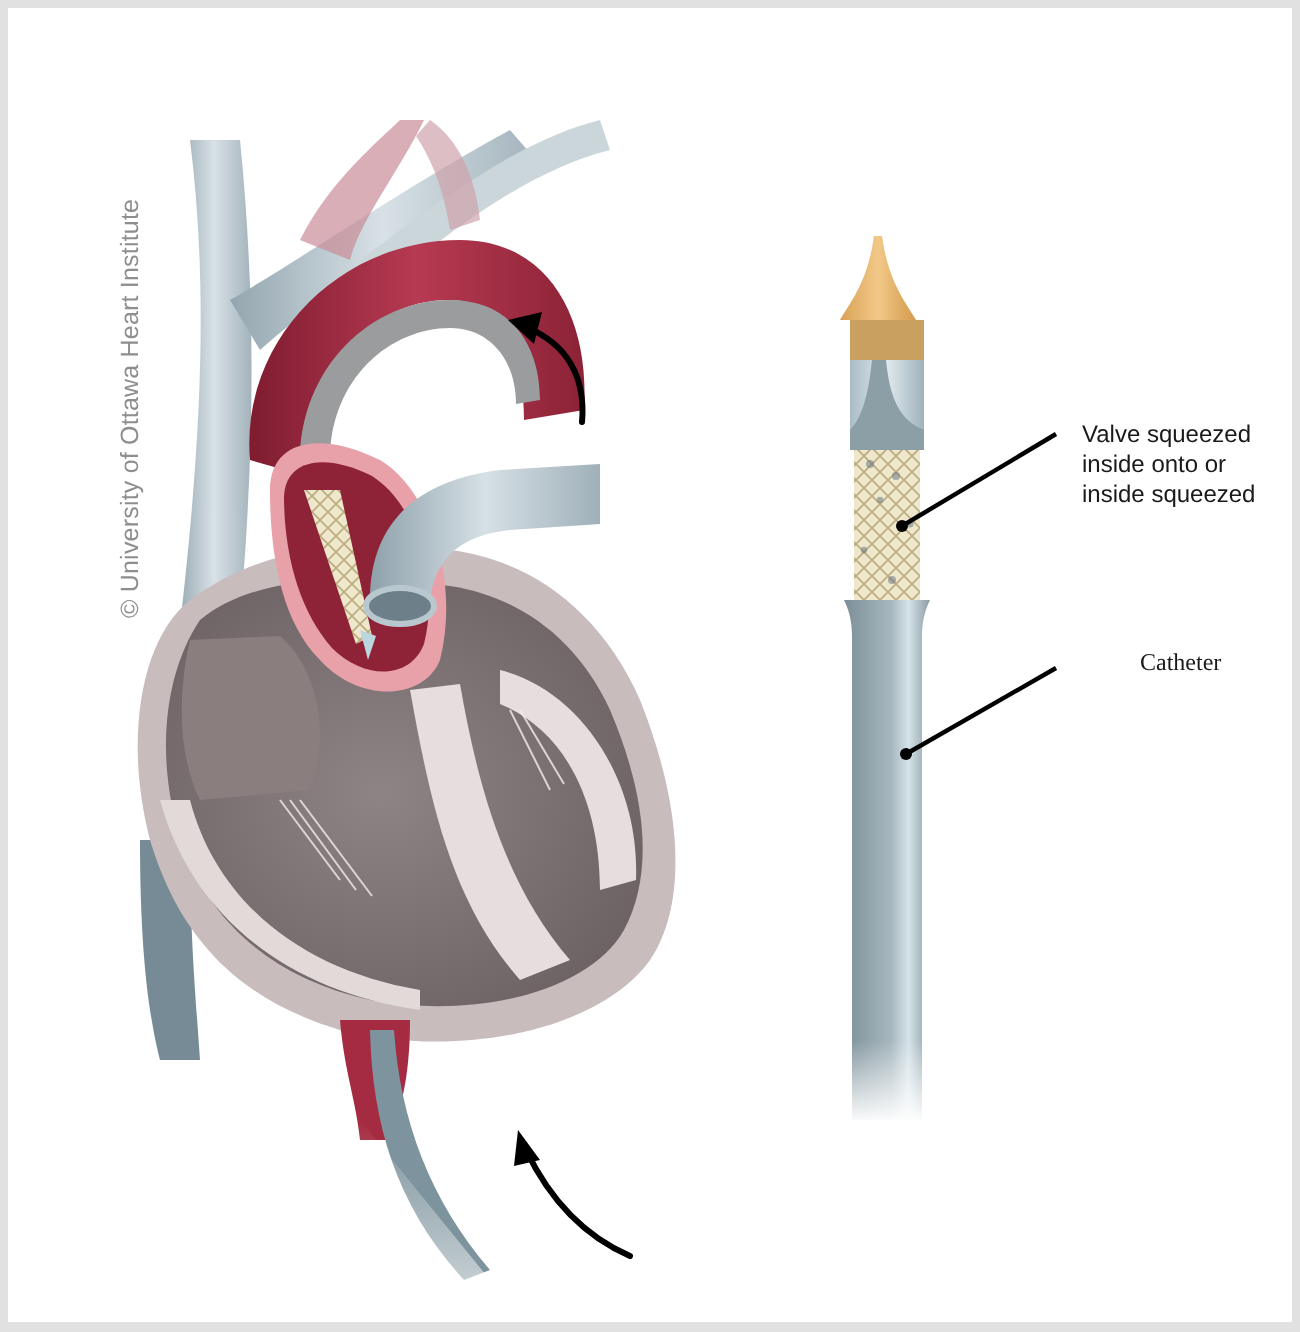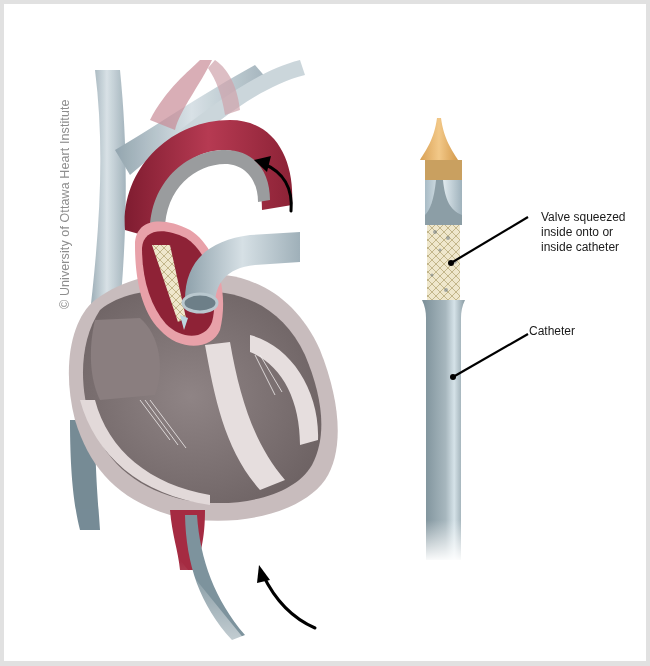--- a/index.html
+++ b/index.html
@@ -25,21 +25,21 @@
     color: #8e8e8e;
     letter-spacing: 0.1px;
   }
   .label {
     position: absolute;
     font-size: 12px;
     color: #1a1a1a;
     line-height: 15px;
   }
   .label-valve { left: 537px; top: 206px; width: 110px; }
-  .label-catheter { left: 525px; top: 320px; }
+  .label-catheter { left: 566px; top: 320px; font-family: Liberation Serif, serif; }
 </style>
 </head>
 <body>
 
 <div class="frame">
 
   <svg class="art" width="642" height="657" viewBox="4 4 642 657">
     <defs>
       <linearGradient id="veinGrad" x1="0" x2="1" y1="0" y2="0">
         <stop offset="0" stop-color="#8ea1ab"></stop>
@@ -176,17 +176,17 @@
     </g>
     <circle cx="451" cy="263" r="3" fill="#000"></circle>
     <circle cx="453" cy="377" r="3" fill="#000"></circle>
   </svg>
 
   <div class="credit">© University of Ottawa Heart Institute</div>
 
   <div class="label label-valve">
     <div>Valve squeezed</div>
     <div>inside onto or</div>
-    <div>inside catheter</div>
+    <div>inside squeezed</div>
   </div>
 
   <div class="label label-catheter">Catheter</div>
 </div>
 
 </body></html>

